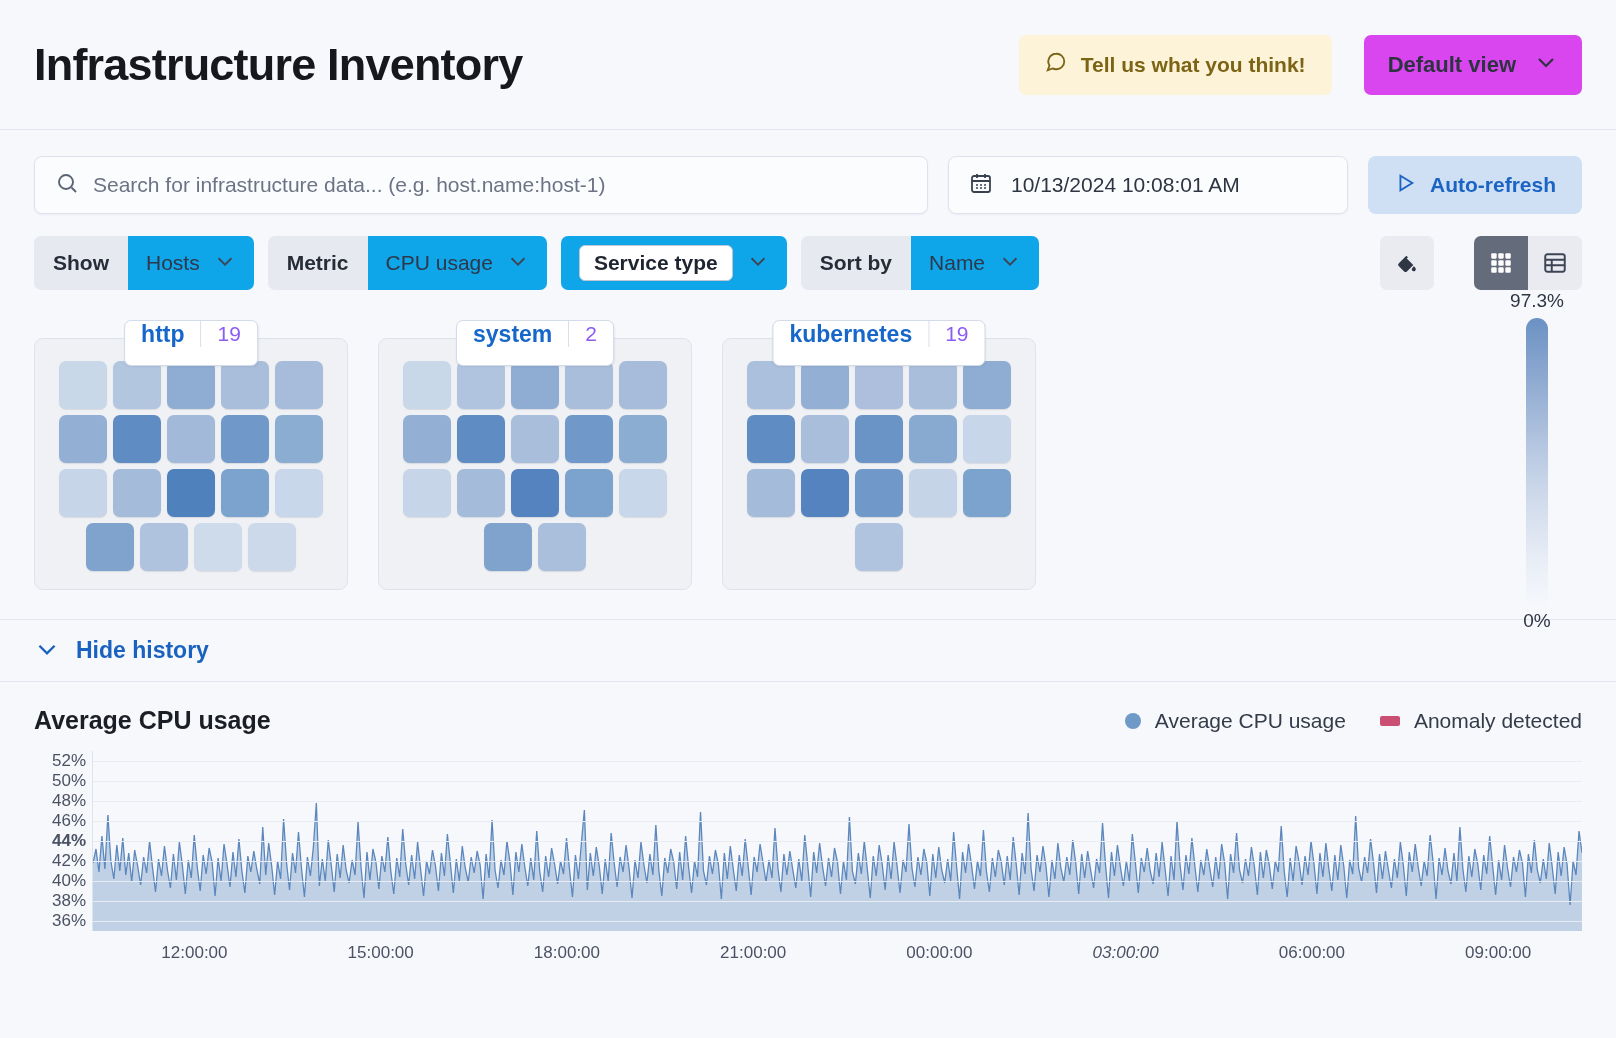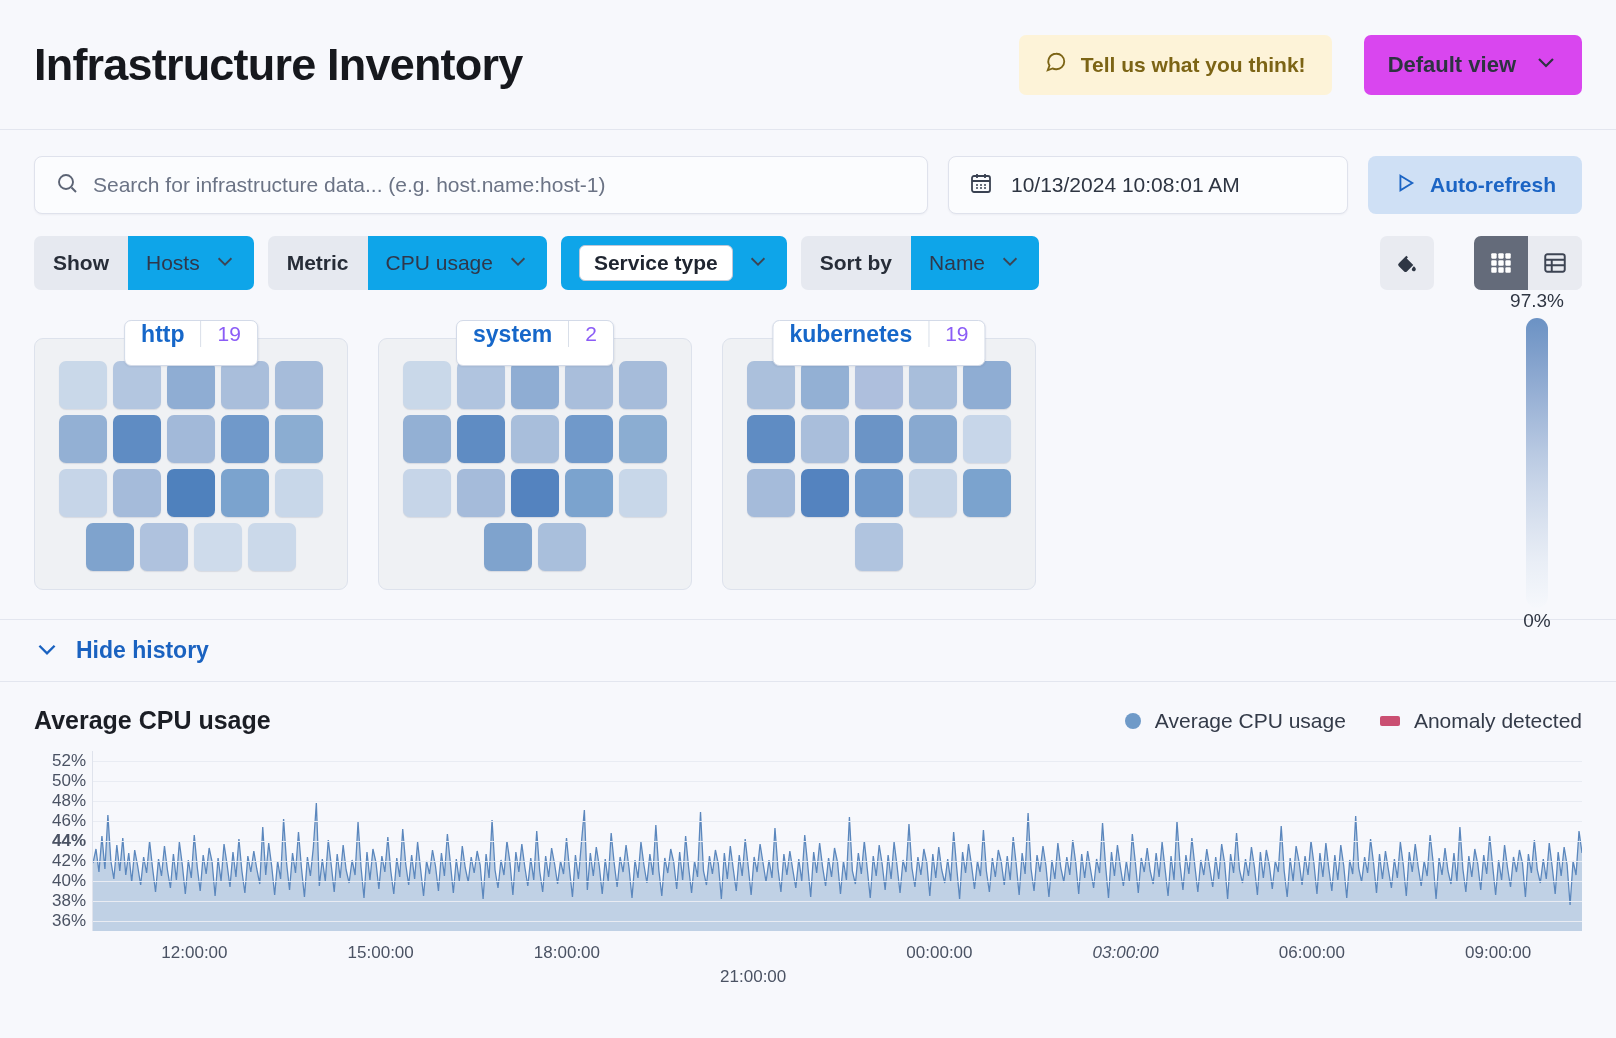--- a/index.html
+++ b/index.html
@@ -628,19 +628,19 @@
         <div class="grid-line" style="top: 110px;"></div>
         <div class="grid-line" style="top: 130px;"></div>
         <div class="grid-line" style="top: 150px;"></div>
         <div class="grid-line" style="top: 170px;"></div>
       </div>
   </div>
   <div class="x-axis">
       <div class="x-tick" style="left: 6.875%;">12:00:00</div>
       <div class="x-tick" style="left: 19.375%;">15:00:00</div>
       <div class="x-tick" style="left: 31.875%;">18:00:00</div>
-      <div class="x-tick" style="left: 44.375%; margin-top: 24px;">21:00:00</div>
+      <div class="x-tick" style="left: 44.375%;">21:00:00</div>
       <div class="x-tick" style="left: 56.875%;">00:00:00</div>
       <div class="x-tick" style="left: 69.375%; font-style: italic;">03:00:00</div>
       <div class="x-tick" style="left: 81.875%;">06:00:00</div>
       <div class="x-tick" style="left: 94.375%;">09:00:00</div>
     </div>
 </div>
 
 </body></html>

